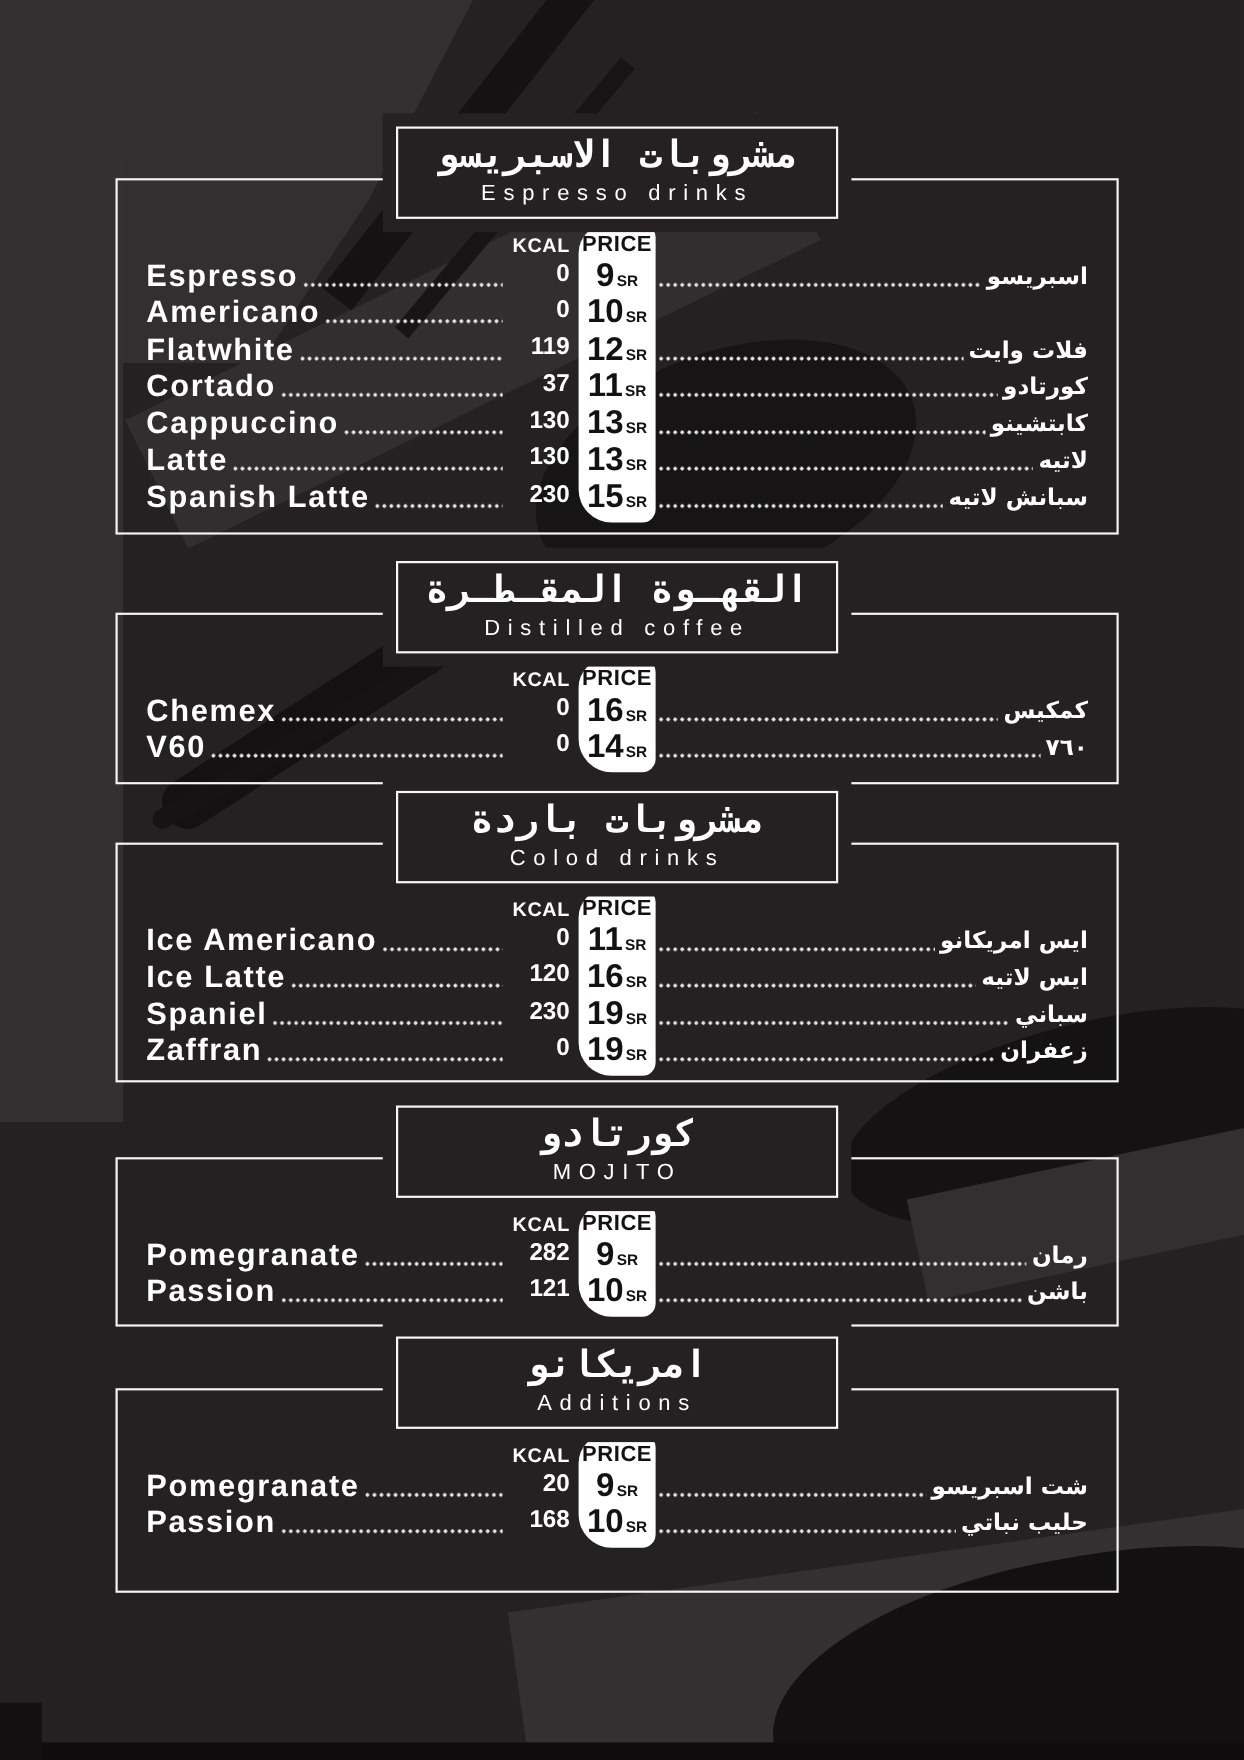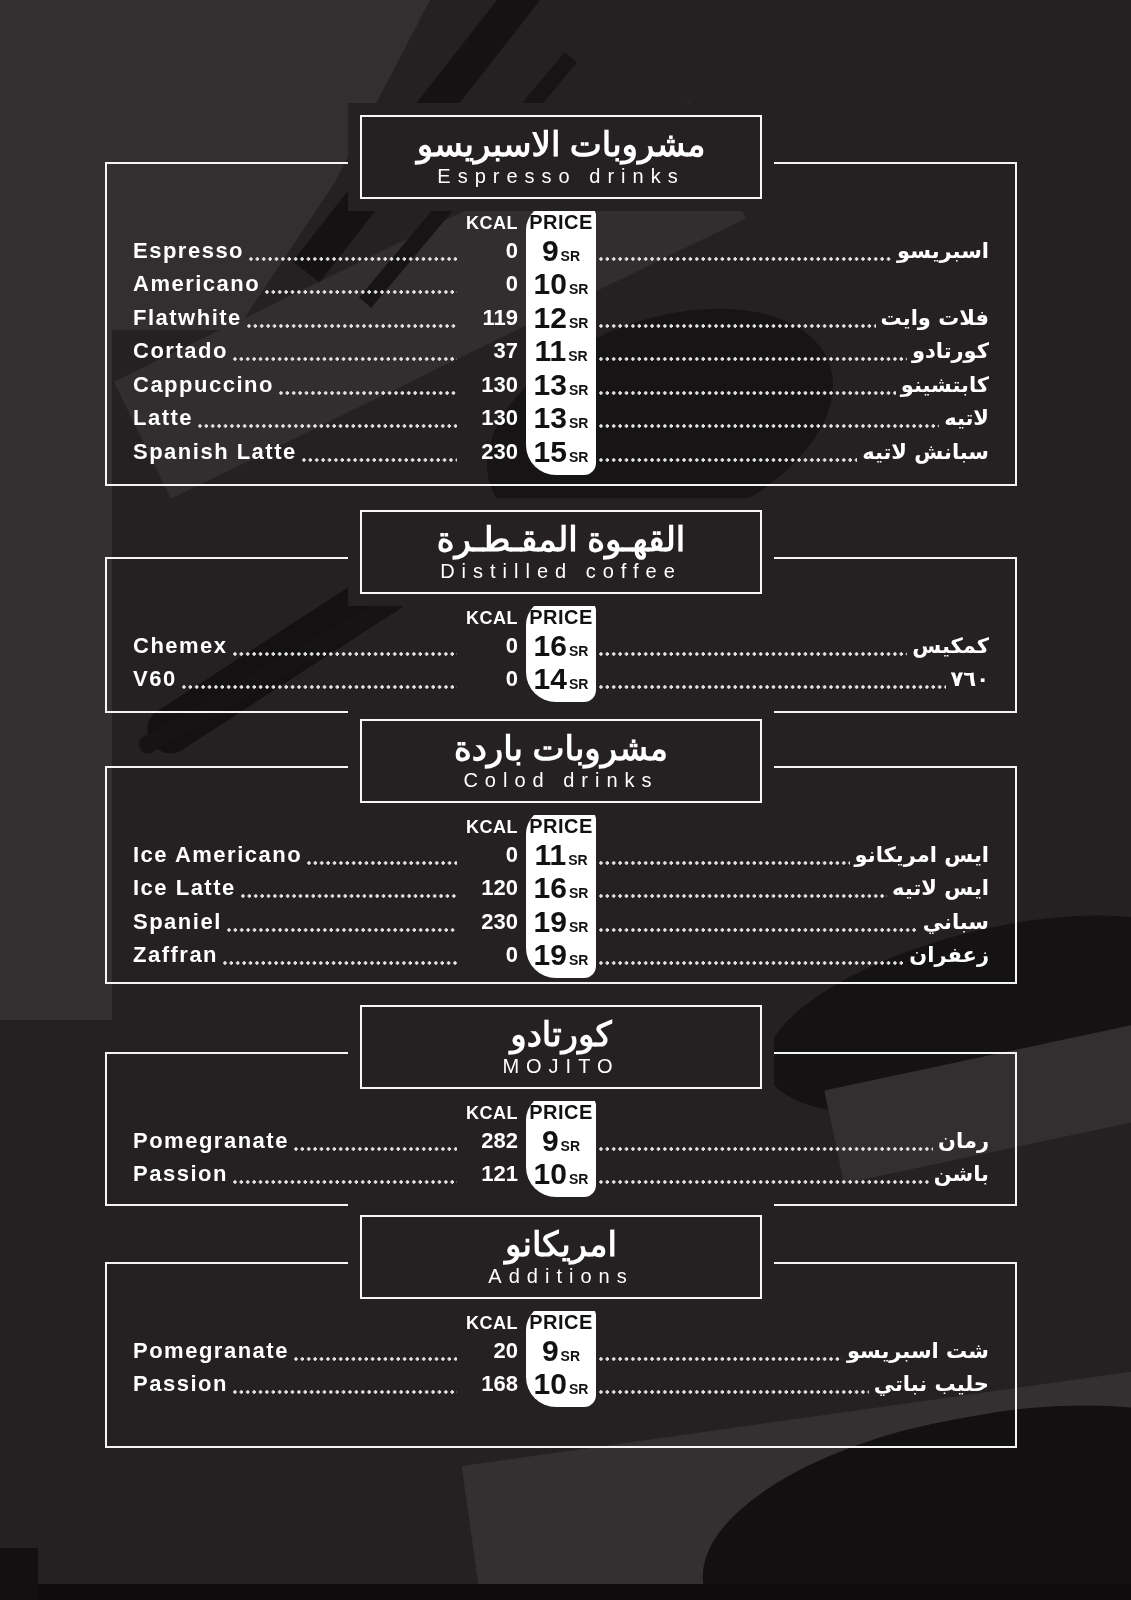--- a/index.html
+++ b/index.html
@@ -44,21 +44,21 @@
     border:2px solid #f4f4f4;
   }
   .title-box{
     position:absolute;top:0;left:50%;transform:translateX(-50%);
     width:398px;z-index:3;
     background:#252122;border:2px solid #f7f7f7;
     box-shadow:0 0 0 12px #252122;
     text-align:center;padding:7px 0 9px;
   }
   .title-ar{
-    font-family:Liberation Sans, sans-serif;
+    font-family:Liberation Mono, monospace;
     font-size:34px;font-weight:bold;line-height:1.2;direction:rtl;
   }
   .title-en{
     font-size:20px;font-weight:400;letter-spacing:7px;line-height:1.15;
     white-space:nowrap;
   }
 
   
   .price-pill{
     position:absolute;left:419px;top:40px;width:70px;
@@ -67,21 +67,21 @@
   }
   .col-header,.row{position:relative;z-index:2;display:flex;align-items:center;padding:0 26px;}
   .col-header{height:26px;margin-top:44px;align-items:flex-end;}
   .zone-l{width:395px;display:flex;align-items:flex-start;min-width:0;}
   .zone-r{width:395px;display:flex;align-items:center;min-width:0;}
   .head-l{justify-content:flex-end;}
   .kcal-h{font-size:18px;font-weight:bold;letter-spacing:.5px;color:#fff;margin-right:10px;}
   .price-h{width:66px;text-align:center;font-size:20px;font-weight:bold;color:#141112;letter-spacing:.5px;}
 
   .row{height:33.5px;}
-  .en{font-size:22px;font-weight:700;letter-spacing:1.5px;white-space:nowrap;}
+  .en{font-size:28px;font-weight:700;letter-spacing:1.5px;white-space:nowrap;}
   .kcal{width:56px;text-align:right;padding-right:10px;font-size:22px;font-weight:bold;flex:none;}
   .price{width:66px;flex:none;display:flex;justify-content:center;align-items:baseline;color:#141112;}
   .pnum{font-size:30px;font-weight:bold;line-height:1;}
   .psr{font-size:14px;font-weight:bold;margin-left:2px;text-align:center;}
   .ar{
     font-family:"DejaVu Sans",sans-serif;
     font-size:21px;font-weight:bold;direction:rtl;white-space:nowrap;
     margin-left:auto;
   }
   .dots{

